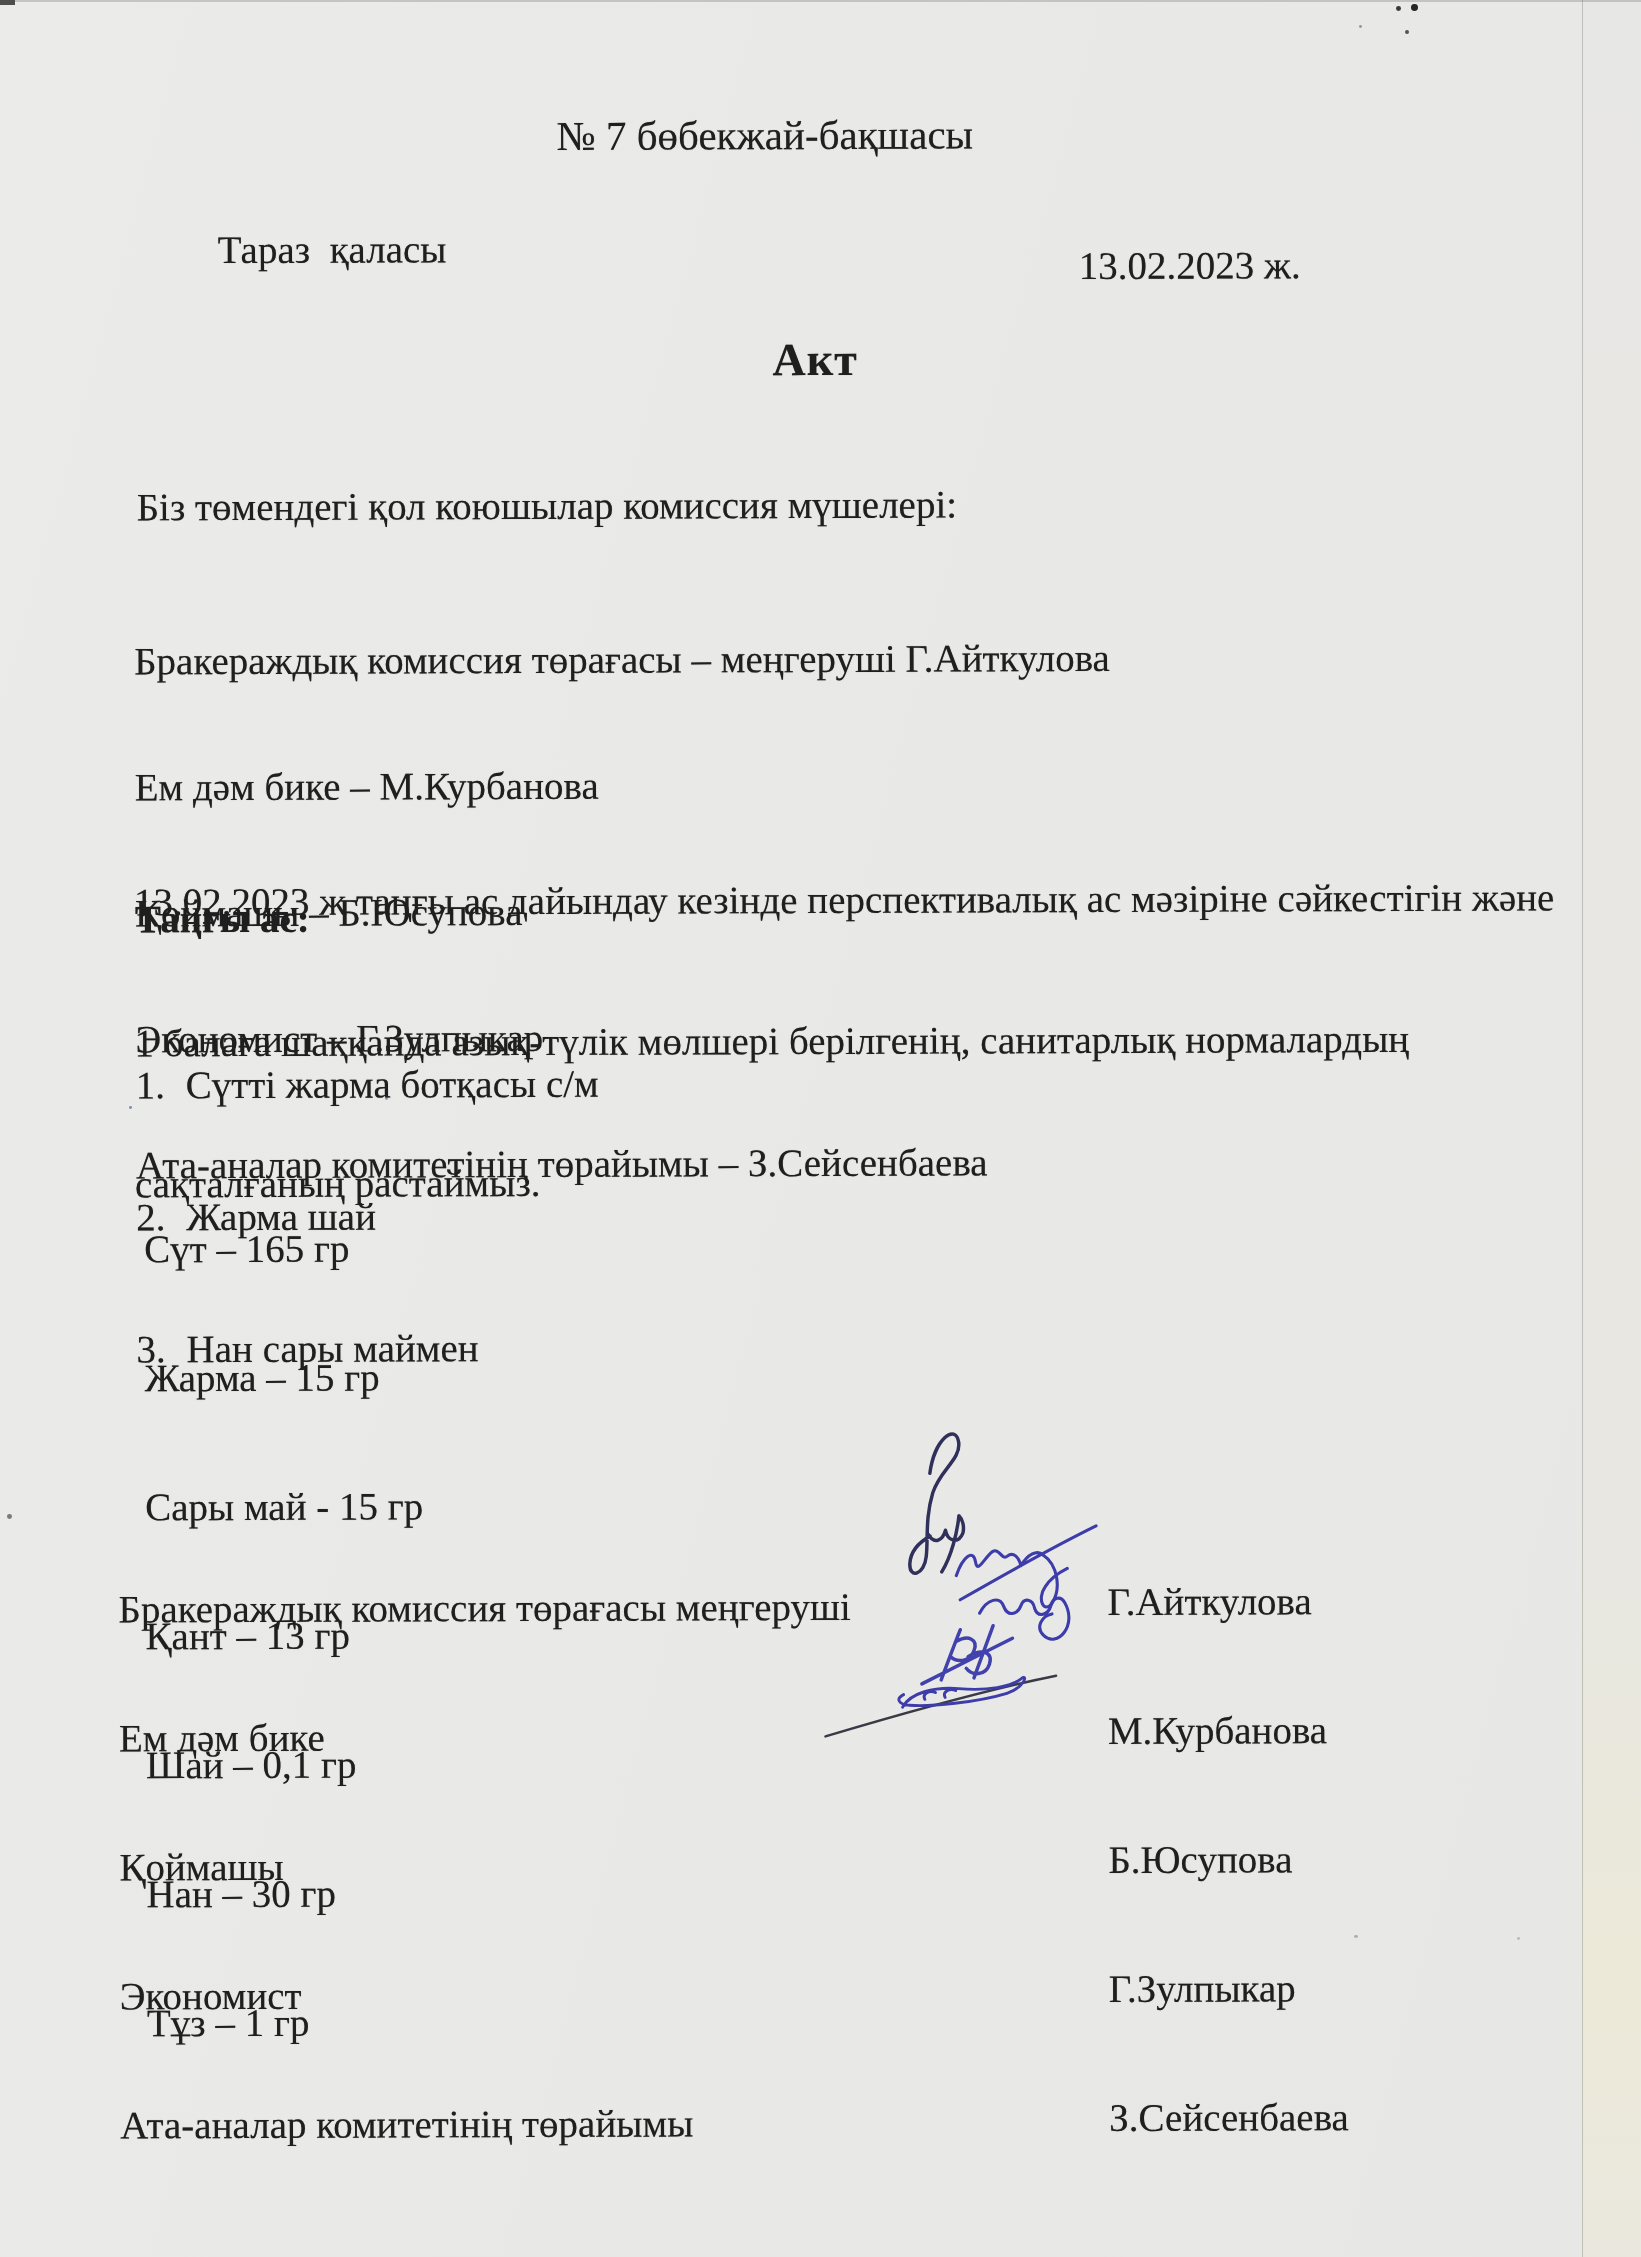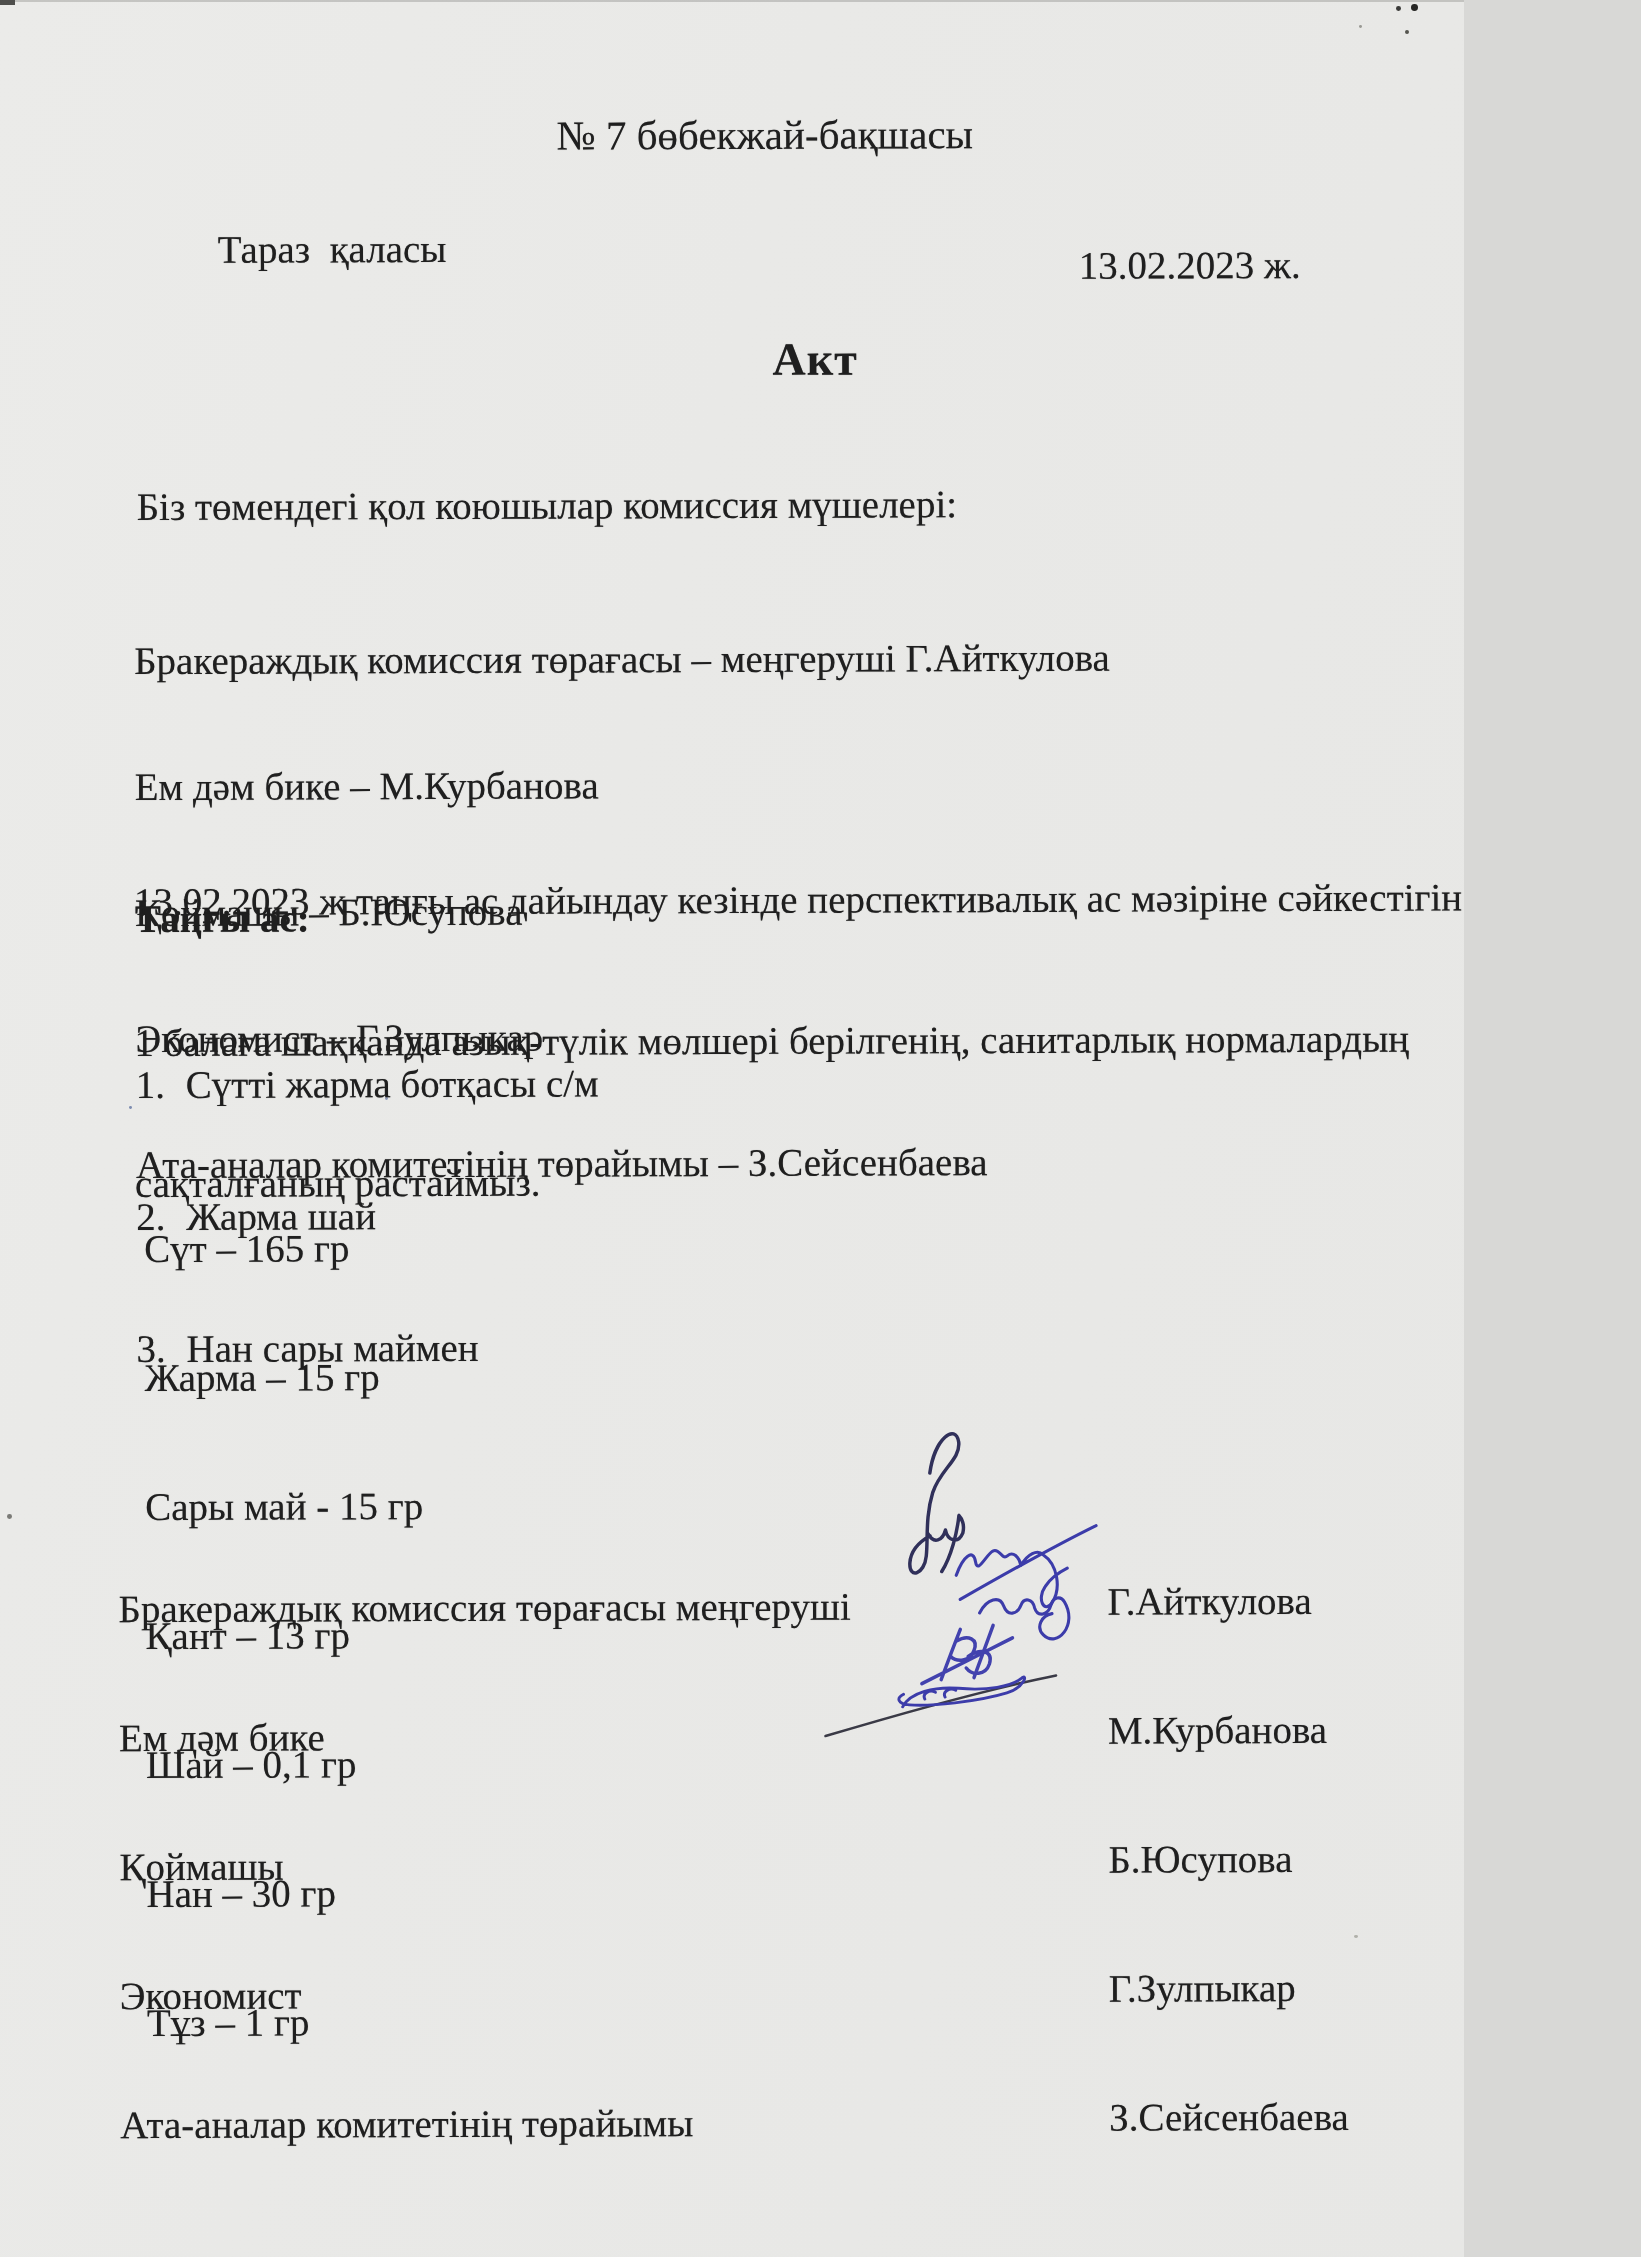--- a/index.html
+++ b/index.html
@@ -1,18 +1,18 @@
 <!DOCTYPE html>
 <html><head>
 <meta charset="utf-8">
 <style>
   html,body{margin:0;padding:0;background:#d8d8d6;}
   .page{
     position:relative;
-    width:1464px;height:2257px;
+    width:1641px;height:2257px;
     background:linear-gradient(105deg,#ebebe9 0%,#e9e9e7 40%,#e7e7e5 100%);
     overflow:hidden;
     font-family:"Liberation Serif","DejaVu Serif",serif;
   }
   .content{
     position:absolute;inset:0;
     transform:rotate(-0.2deg);
     transform-origin:50% 40%;
   }
   .t{

